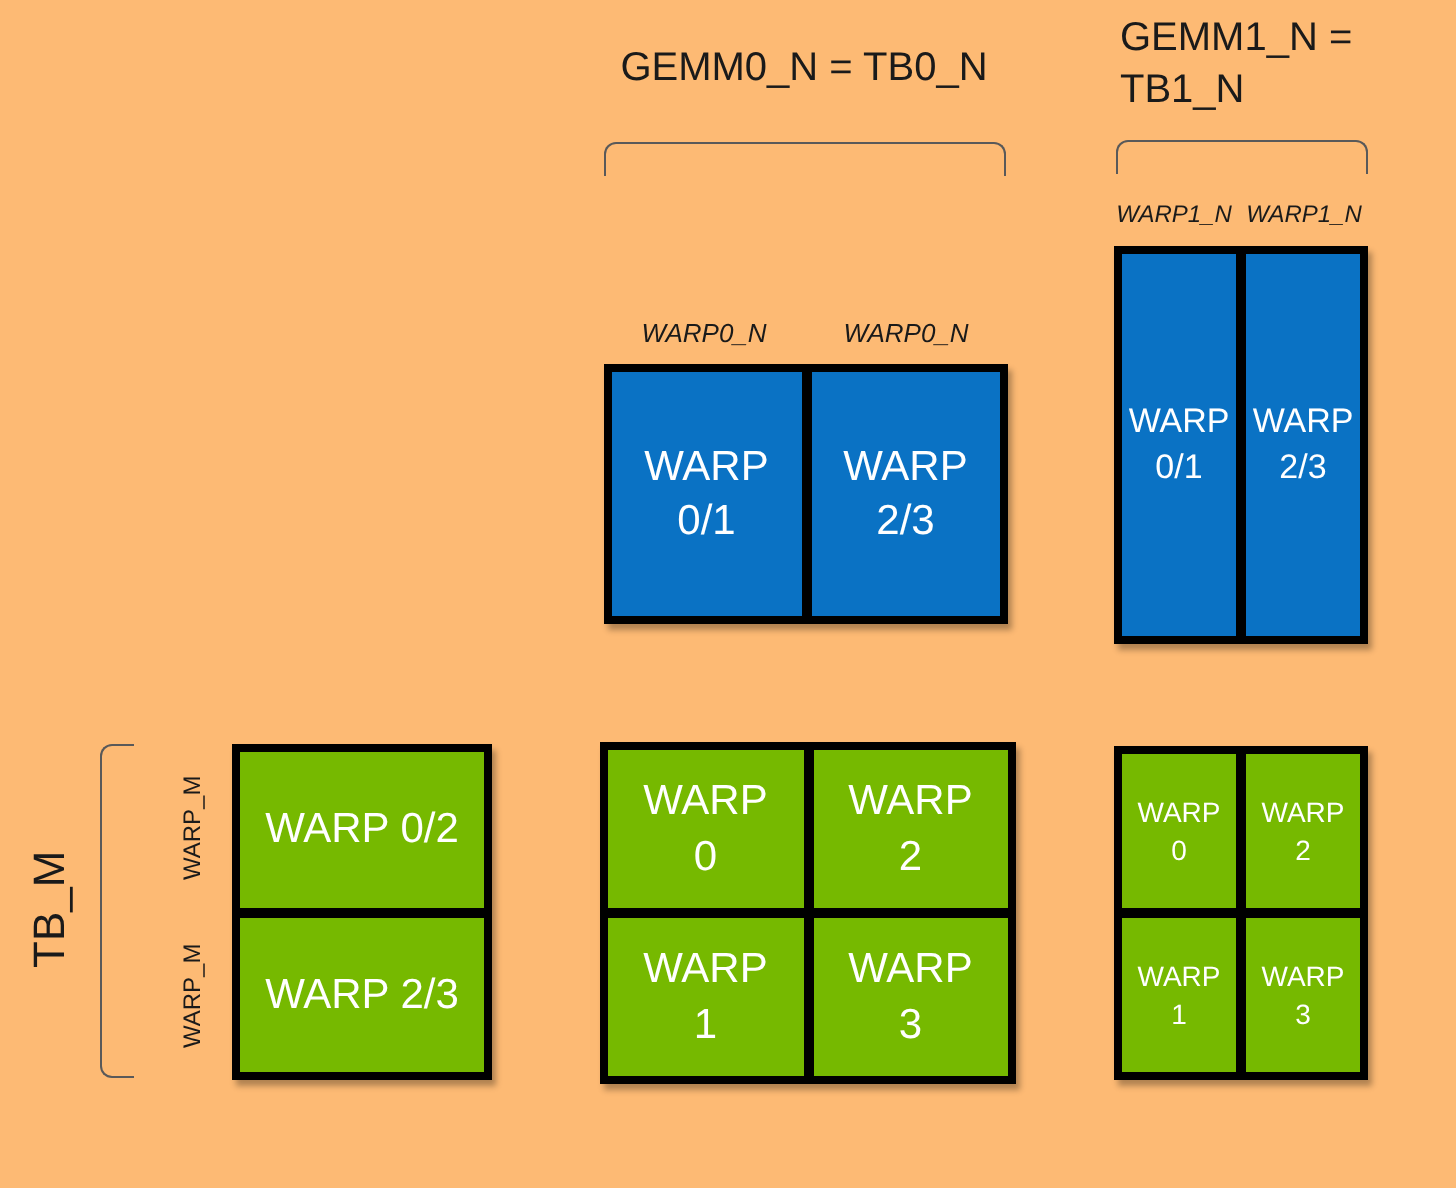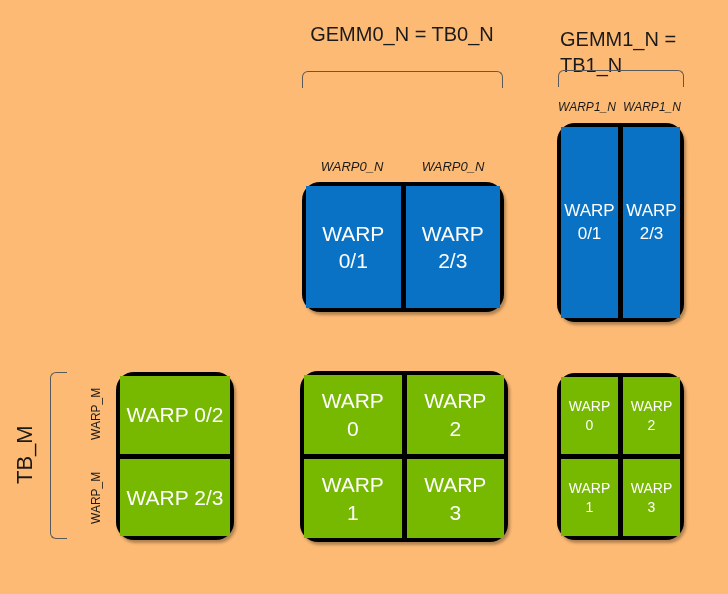--- a/index.html
+++ b/index.html
@@ -18,21 +18,21 @@
 
   
   .title {
     position: absolute;
     font-size: 20px;
     line-height: 1.3;
     color: var(--label, #1a1a1a);
     white-space: pre-line;
   }
   #gemm0-title { left: 292px; top: 21px; width: 220px; text-align: center; }
-  #gemm1-title { left: 560px; top: 6px;  width: 150px; text-align: left; margin-top: 20px; }
+  #gemm1-title { left: 560px; top: 6px;  width: 150px; text-align: left; }
 
   
   .bracket-h {
     position: absolute;
     height: 17px;
     border: 1.4px solid var(--bracket, #595959);
     border-bottom: none;
     border-radius: 6px 6px 0 0;
     background: transparent;
   }
@@ -78,39 +78,38 @@
   #warp-m-lower{ left: 84px; top: 456px; width: 24px; height: 84px;  font-size: 12px; }
 
   
   .block {
     position: absolute;
     background: var(--border, #000000);
     display: grid;
     gap: 5px;
     padding: 4px;
     box-shadow: 2px 3px 3px rgba(0,0,0,0.30);
-    border-radius: 18px;
   }
   .cell {
     display: flex;
     align-items: center;
     justify-content: center;
     text-align: center;
     color: var(--cellText, #ffffff);
     white-space: pre-line;
     line-height: 1.3;
   }
   .cell.blue  { background: var(--blue, #0a72c4); }
   .cell.green { background: var(--green, #76b900); }
 
   #center-blue  { left: 302px; top: 182px; width: 202px; height: 130px;
                   grid-template-columns: 1fr 1fr; font-size: 21px; }
   #right-blue   { left: 557px; top: 123px; width: 127px; height: 199px;
                   grid-template-columns: 1fr 1fr; font-size: 17px; }
-  #left-green   { left: 116px; top: 372px; width: 118px; height: 168px;
+  #left-green   { left: 116px; top: 372px; width: 130px; height: 168px;
                   grid-template-rows: 1fr 1fr; font-size: 21px; }
   #center-green { left: 300px; top: 371px; width: 208px; height: 171px;
                   grid-template-columns: 1fr 1fr; grid-template-rows: 1fr 1fr; font-size: 21px; }
   #right-green  { left: 557px; top: 373px; width: 127px; height: 167px;
                   grid-template-columns: 1fr 1fr; grid-template-rows: 1fr 1fr; font-size: 14px; }
 </style>
 </head>
 <body>
 
 <div class="canvas" style="width: 728px; height: 594px; background: #fdba74;">

